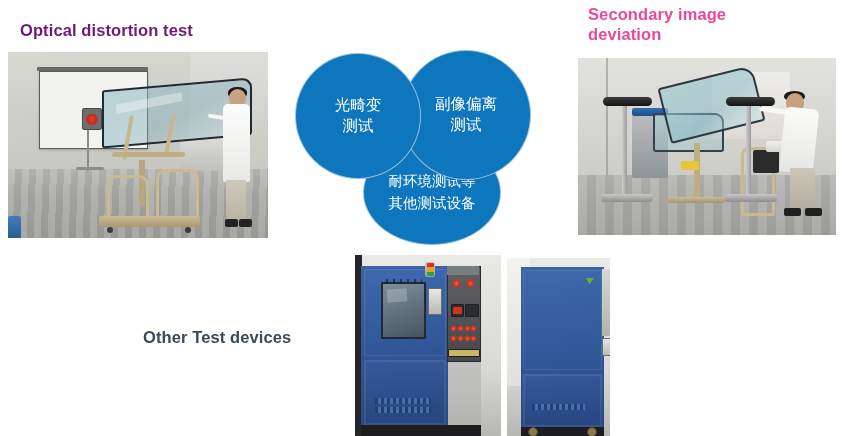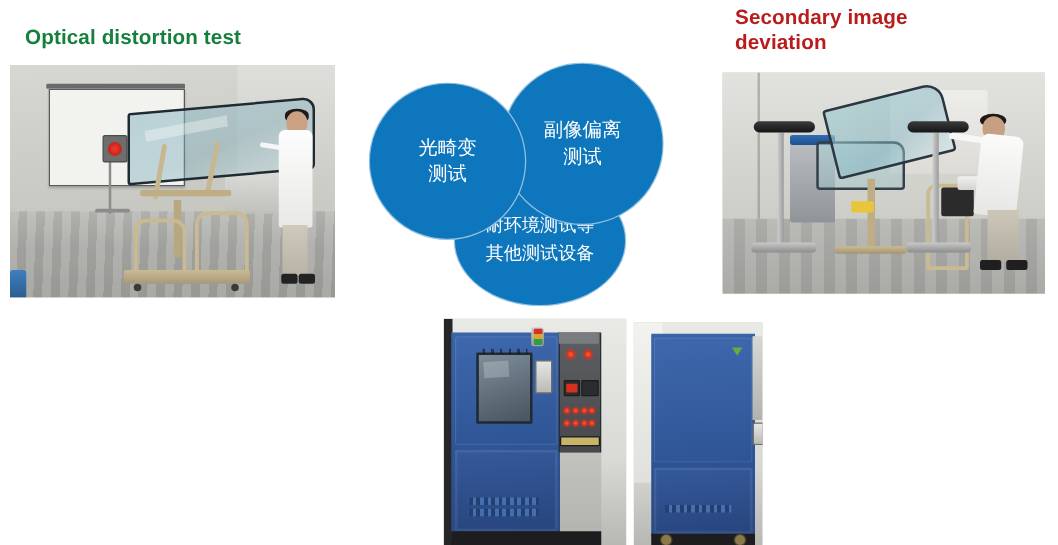--- a/index.html
+++ b/index.html
@@ -8,22 +8,22 @@
     font-family:"Liberation Sans","DejaVu Sans",sans-serif;
     -webkit-font-smoothing:antialiased;
   }
   .canvas{position:absolute;inset:0;background:#fff;}
 
   
   .heading{
     position:absolute;font-weight:bold;letter-spacing:.1px;
     color:#1a1a1a;white-space:pre-line;line-height:1.22;
   }
-  #h-optical{left:20px;top:20px;font-size:16.5px;color:#15803d;}
-  #h-secondary{left:588px;top:4px;font-size:16.5px;color:#b91c1c;}
+  #h-optical{left:20px;top:20px;font-size:16.5px;color:#701a75;}
+  #h-secondary{left:588px;top:4px;font-size:16.5px;color:#ec4899;}
   #h-other{left:143px;top:327px;font-size:16.5px;color:#3b4a56;}
 
   
   .photo{position:absolute;overflow:hidden;background:#cfcfcb;}
 
   
   #photo-optical{left:8px;top:52px;width:260px;height:186px;}
   .lab-wall{position:absolute;left:0;top:0;width:100%;height:63%;
     background:linear-gradient(175deg,#d8d8d2 0%,#cfcfc9 45%,#c6c6c0 100%);}
   .lab-wall2{position:absolute;left:70%;top:0;width:30%;height:63%;
@@ -160,38 +160,39 @@
     clip-path:polygon(0 0,100% 0,50% 100%);}
   .ch-wallstripe{position:absolute;left:0;top:0;width:22%;height:72%;
     background:linear-gradient(180deg,#f2f2ef,#e0e0dc);}
 
   
   #venn{position:absolute;left:288px;top:42px;width:250px;height:210px;}
   .circle{position:absolute;border-radius:50%;background:#0e76bc;
     display:flex;flex-direction:column;align-items:center;justify-content:center;
     color:#ffffff;text-align:center;line-height:1.38;
     font-family:"DejaVu Sans","Liberation Sans",sans-serif;}
-  #circle-optical{left:7px;top:24px;width:126px;height:126px;font-size:15.5px;
+  #circle-optical{left:7px;top:11px;width:126px;height:126px;font-size:15.5px;
     border:1.2px solid rgba(255,255,255,.55);box-sizing:border-box;}
   #circle-secondary{left:113px;top:8px;width:130px;height:130px;font-size:15.5px;
     border:1.2px solid rgba(255,255,255,.55);box-sizing:border-box;}
   #circle-other{left:75px;top:98px;width:138px;height:105px;font-size:14.5px;
     border:1.2px solid rgba(255,255,255,.55);box-sizing:border-box;line-height:1.5;}
   .circle span{display:block;white-space:nowrap;}
 </style>
 </head>
 <body>
 
 <div class="canvas">
 
   <div class="heading" id="h-optical">Optical distortion test</div>
 
   <div class="heading" id="h-secondary">Secondary  image
 deviation</div>
 
+  <div class="heading" id="h-other">Other Test devices</div>
 
   <div class="photo" id="photo-optical">
     <div class="lab-wall"></div>
     <div class="lab-wall2"></div>
     <div class="lab-floor"></div>
     <div class="proj-bar"></div>
     <div class="proj-screen"></div>
     <div class="redlamp-pole"></div>
     <div class="redlamp-base"></div>
     <div class="redlamp"></div>

